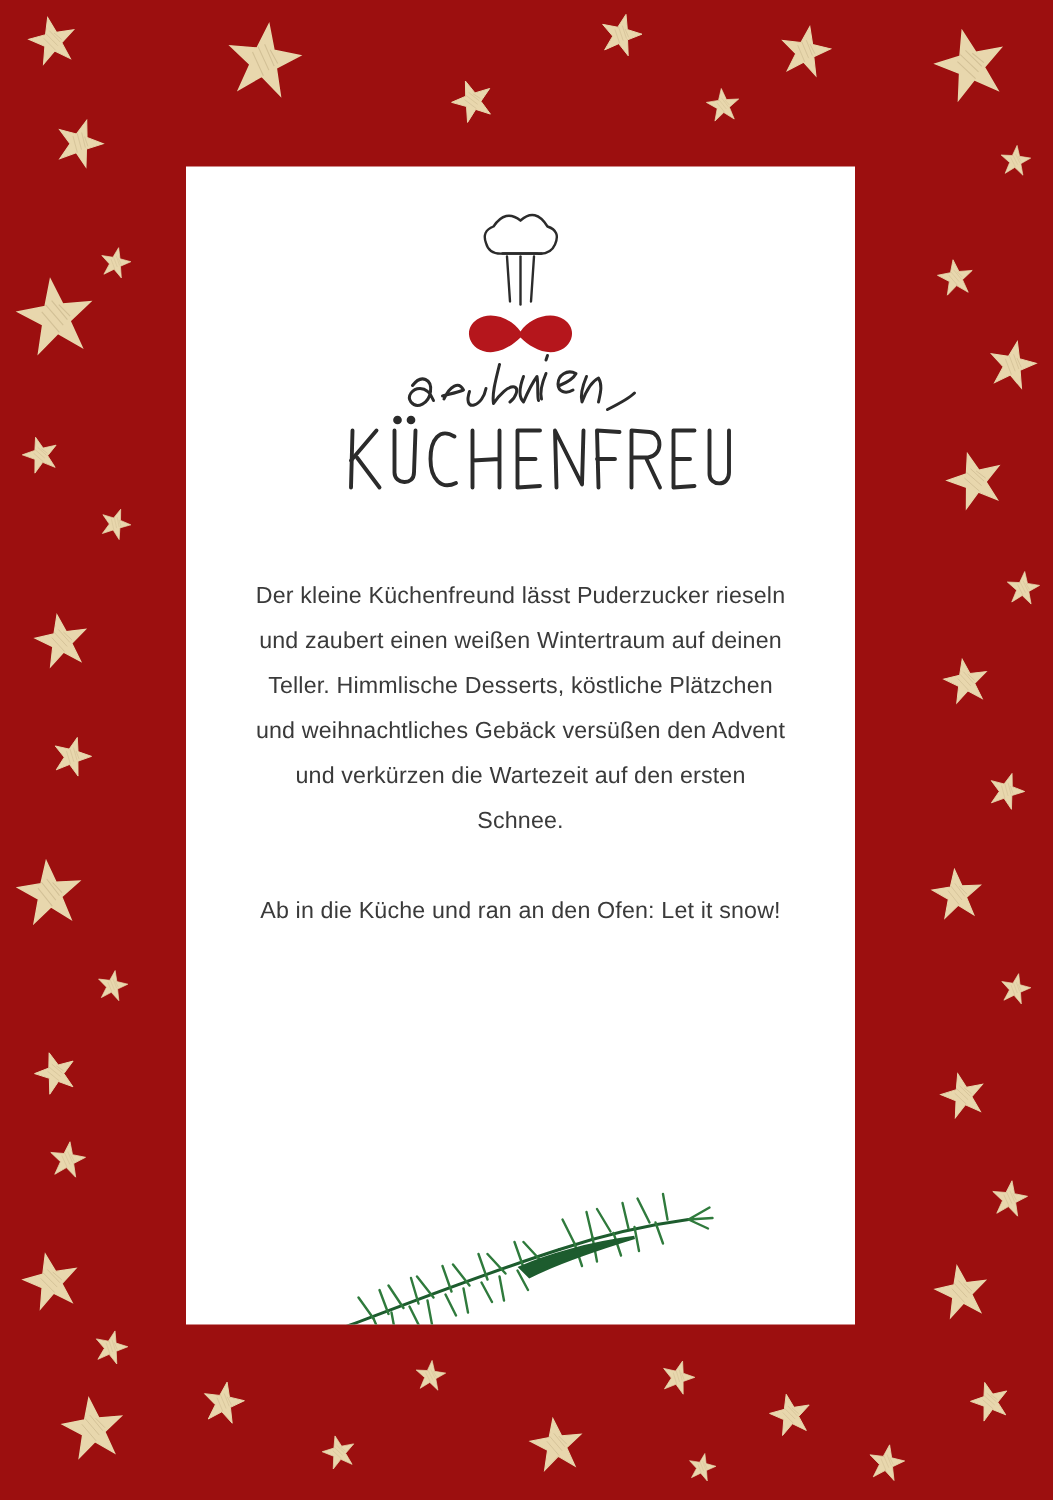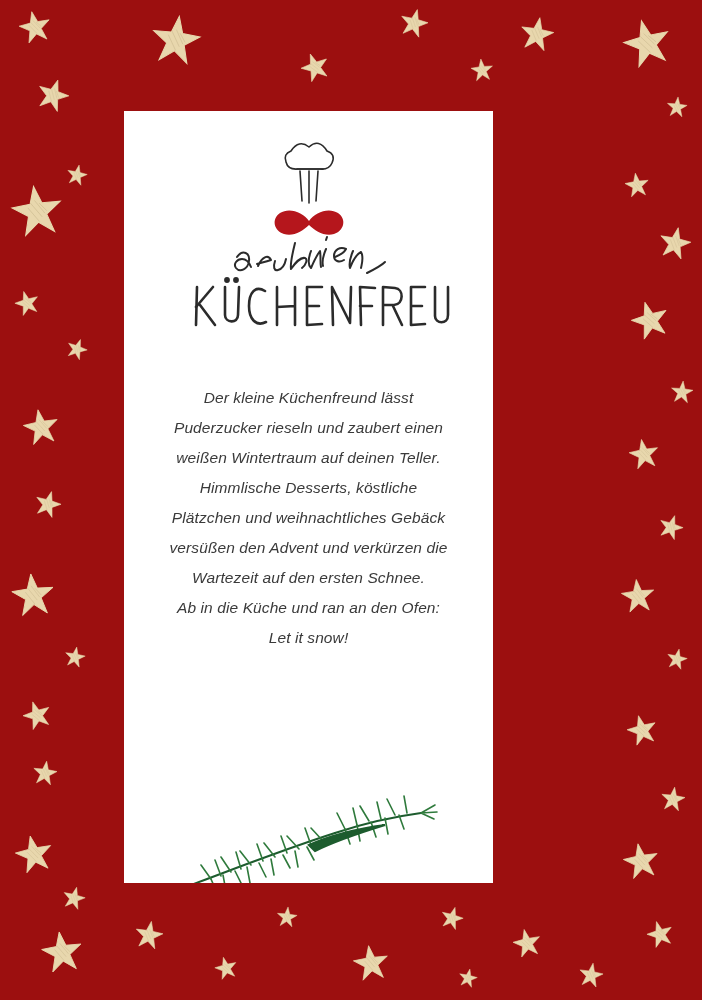--- a/index.html
+++ b/index.html
@@ -24,25 +24,24 @@
   .star {
     position: absolute;
     color: #e8d7ad;
     line-height: 1;
     user-select: none;
   }
   .card {
     position: absolute;
     left: 124px;
     top: 111px;
-    width: 369px;
+    width: 446px;
     height: 772px;
     background: #ffffff;
     overflow: hidden;
-    font-style: italic;
   }
   .logo-wrap {
     position: absolute;
     left: 0;
     right: 0;
     top: 14px;
     text-align: center;
   }
   .logo-svg {
     display: inline-block;
@@ -55,20 +54,21 @@
     text-align: center;
     color: #3a3a3a;
     font-size: 15.5px;
     line-height: 30px;
     letter-spacing: 0.1px;
   }
   .blurb p {
     margin: 0;
   }
   .blurb p + p {
+    margin-top: 30px;
   }
   .sprig {
     position: absolute;
     left: 50%;
     transform: translateX(-50%);
     bottom: -16px;
     width: 300px;
     height: 140px;
   }
 </style>

